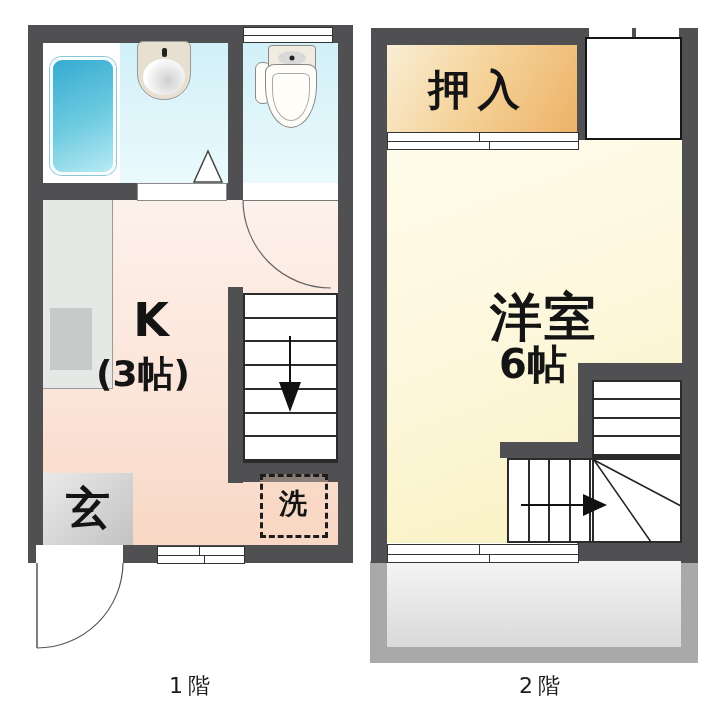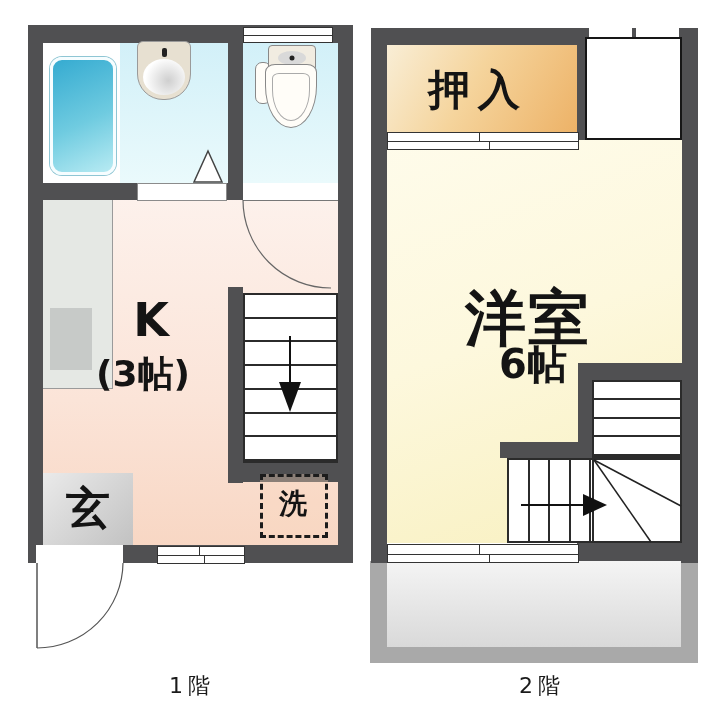--- a/index.html
+++ b/index.html
@@ -158,21 +158,21 @@
     <div class="feat slide" style="left:387px;top:544px;width:190px;height:17px;">
       <div class="mid"></div>
       <div class="t1"></div>
       <div class="t2"></div>
     </div>
 
     <div class="feat balcony" style="left:370px;top:561px;width:328px;height:102px;z-index:0;"></div>
     <div class="feat balcony-floor" style="left:387px;top:561px;width:294px;height:86px;z-index:1;"></div>
 
     <div class="lbl" style="left:478px;top:90px;font-size:42px;letter-spacing:8px;">押入</div>
-    <div class="lbl" style="left:528px;top:317px;font-size:61px;letter-spacing:2px;">洋室</div>
+    <div class="lbl" style="left:544px;top:317px;font-size:52px;letter-spacing:2px;">洋室</div>
     <div class="lbl" style="left:533px;top:364px;font-size:40px;">6帖</div>
   </section>
 
   <div class="caption" style="left:192px;top:686px;">1階</div>
   <div class="caption" style="left:542px;top:686px;">2階</div>
 
   <svg class="overlay" width="720" height="720" viewBox="0 0 720 720">
     <g>
       <line x1="37" y1="563" x2="37" y2="648" stroke="#555" stroke-width="1.5"></line>
       <path d="M123 563 A86 86 0 0 1 37 648" fill="none" stroke="#555" stroke-width="1.2"></path>

